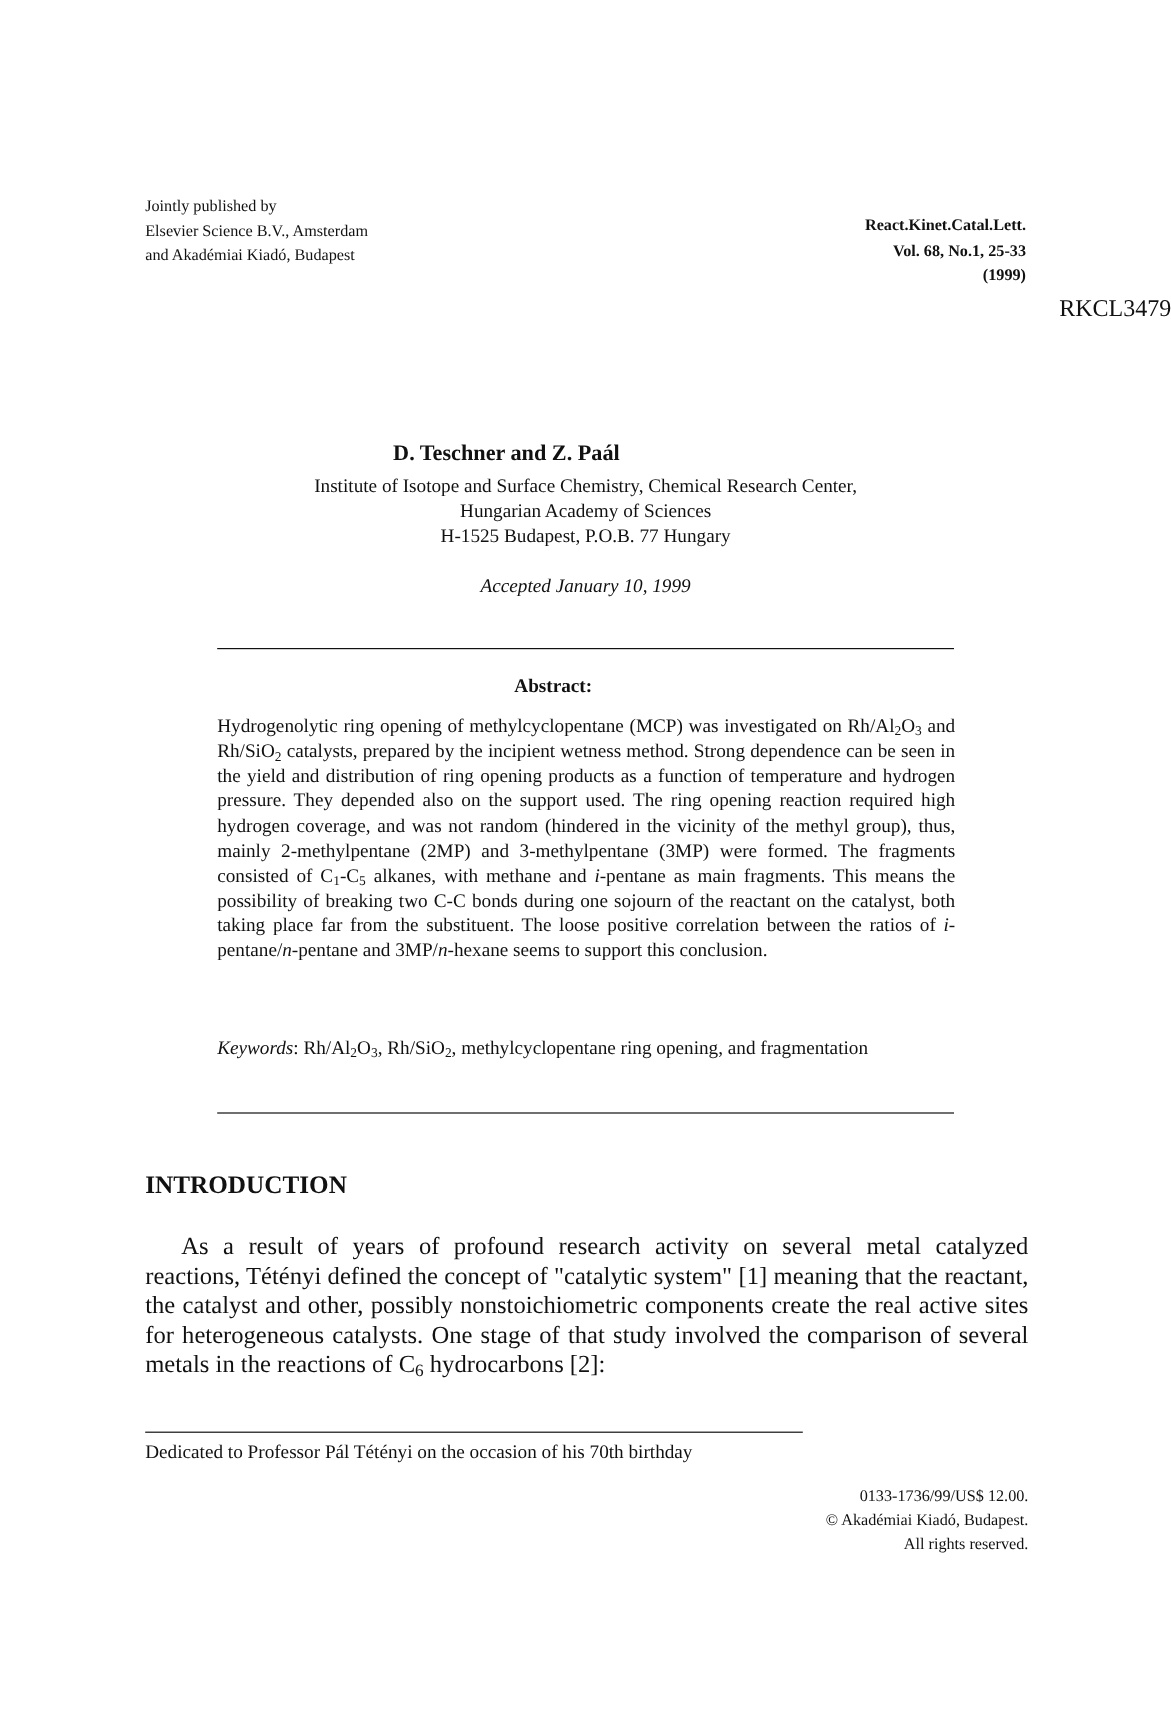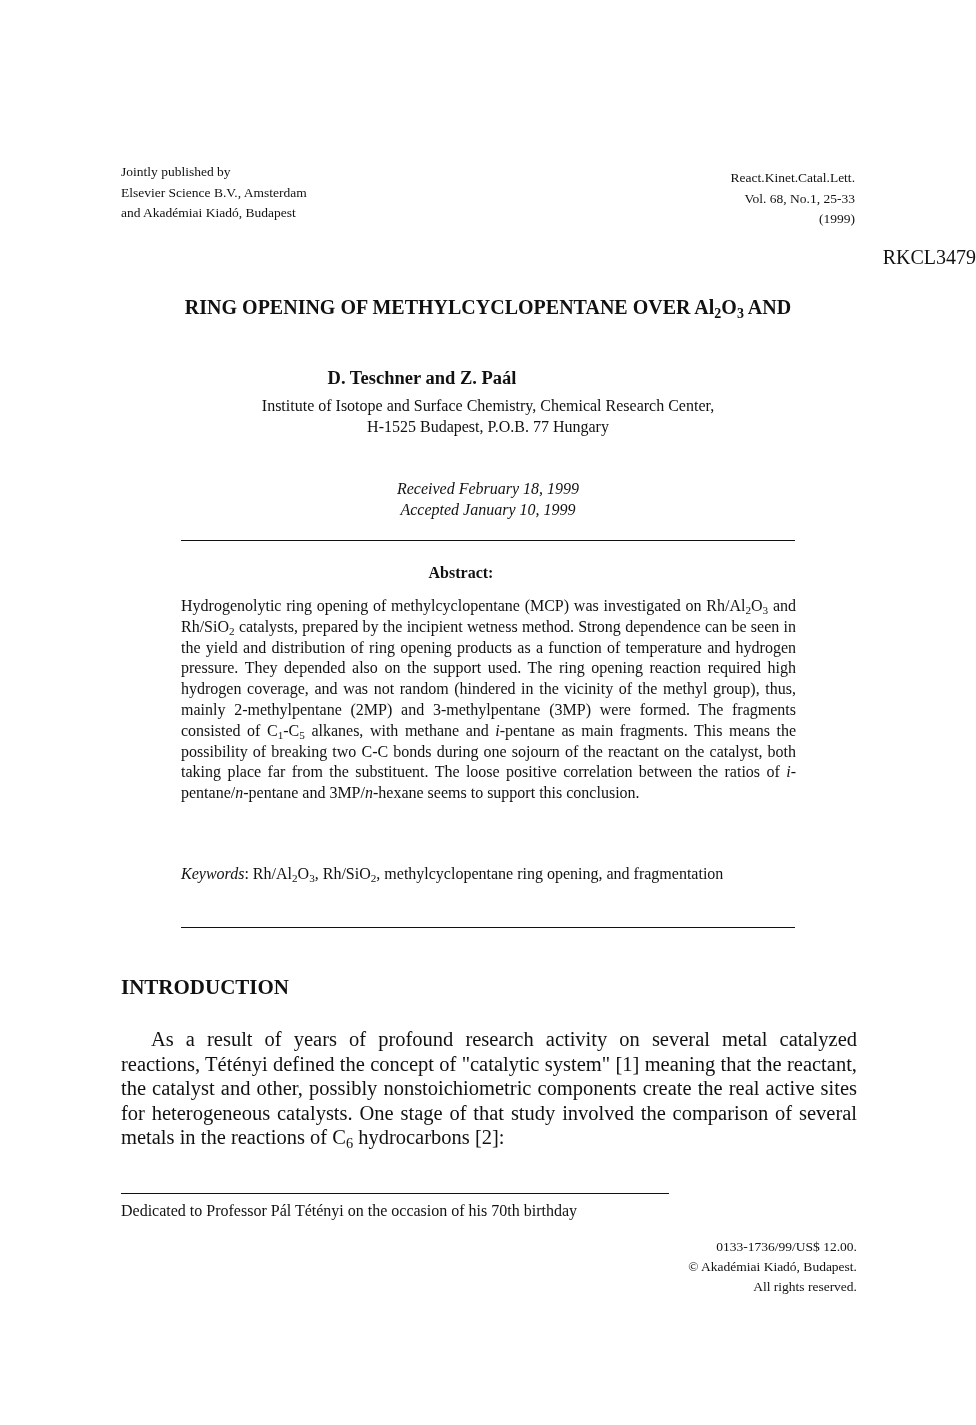--- a/index.html
+++ b/index.html
@@ -2,21 +2,21 @@
 <html><head>
   <meta charset="utf-8">
   <style>
     html, body { margin: 0; padding: 0; background: #ffffff; }
     body {
       width: 976px; height: 1425px; position: relative; overflow: hidden;
       font-family: "Liberation Serif", "DejaVu Serif", serif; color: #111;
     }
     .abs { position: absolute; }
     .hdr-left { left: 121px; top: 162px; font-size: 13.5px; line-height: 20.5px; }
-    .hdr-right { right: 121px; top: 168px; font-size: 13.5px; line-height: 20.5px; text-align: right; }
+    .hdr-right { right: 121px; top: 178px; font-size: 13.5px; line-height: 20.5px; text-align: right; font-weight: bold; }
     .code { left: 0; width: 976px; top: 246px; text-align: right; font-size: 20px; }
     .title { left: 120px; width: 736px; top: 295px; text-align: center; font-weight: bold; font-size: 20px; line-height: 25px; }
     .authors { left: 0; width: 844px; top: 368px; text-align: center; font-weight: bold; font-size: 18.5px; }
     .affil { left: 0; width: 976px; top: 395px; text-align: center; font-size: 16px; line-height: 21px; }
     .dates { left: 0; width: 976px; top: 478px; text-align: center; font-size: 16px; line-height: 21px; font-style: italic; }
     .rule { height: 0; border-top: 1.5px solid #111; }
     .rule1 { left: 181px; width: 614px; top: 540px; }
     .rule2 { left: 181px; width: 614px; top: 927px; }
     .abs-title { left: 0; width: 922px; top: 564px; text-align: center; font-weight: bold; font-size: 16px; }
     .abs-body { left: 181px; width: 615px; top: 596px; font-size: 16px; line-height: 20.8px; text-align: justify; }
@@ -41,32 +41,31 @@
 
 <div class="abs hdr-right">
   <div>React.Kinet.Catal.Lett.</div>
   <div>Vol. 68, No.1, 25-33</div>
   <div>(1999)</div>
 </div>
 
 <div class="abs code">RKCL3479</div>
 
 <div class="abs title">
-  <div><span>RING OPENING OF METHYLCYCLOPENTANE OVER Al</span><sub>2</sub><span>O</span><sub>3</sub><span> AND</span></div>
 </div>
 
 <div class="abs authors">D. Teschner and Z. Paál</div>
 
 <div class="abs affil">
   <div>Institute of Isotope and Surface Chemistry, Chemical Research Center,</div>
+  <div>Hungarian Academy of Sciences</div>
   <div>H-1525 Budapest, P.O.B. 77 Hungary</div>
 </div>
 
 <div class="abs dates">
-  <div>Received February 18, 1999</div>
   <div>Accepted January 10, 1999</div>
 </div>
 
 <div class="abs rule rule1"></div>
 
 <div class="abs abs-title">Abstract:</div>
 
 <div class="abs abs-body"><span>Hydrogenolytic ring opening of methylcyclopentane (MCP) was investigated on Rh/Al</span><sub>2</sub><span>O</span><sub>3</sub><span> and Rh/SiO</span><sub>2</sub><span> catalysts, prepared by the incipient wetness method. Strong dependence can be seen in the yield and distribution of ring opening products as a function of temperature and hydrogen pressure. They depended also on the support used. The ring opening reaction required high hydrogen coverage, and was not random (hindered in the vicinity of the methyl group), thus, mainly 2-methylpentane (2MP) and 3-methylpentane (3MP) were formed. The fragments consisted of C</span><sub>1</sub><span>-C</span><sub>5</sub><span> alkanes, with methane and </span><i>i</i><span>-pentane as main fragments. This means the possibility of breaking two C-C bonds during one sojourn of the reactant on the catalyst, both taking place far from the substituent. The loose positive correlation between the ratios of </span><i>i</i><span>-pentane/</span><i>n</i><span>-pentane and 3MP/</span><i>n</i><span>-hexane seems to support this conclusion.</span></div>
 
 <div class="abs keywords"><span class="lbl">Keywords</span><span>: Rh/Al</span><sub>2</sub><span>O</span><sub>3</sub><span>, Rh/SiO</span><sub>2</sub><span>, methylcyclopentane ring opening, and fragmentation</span></div>

